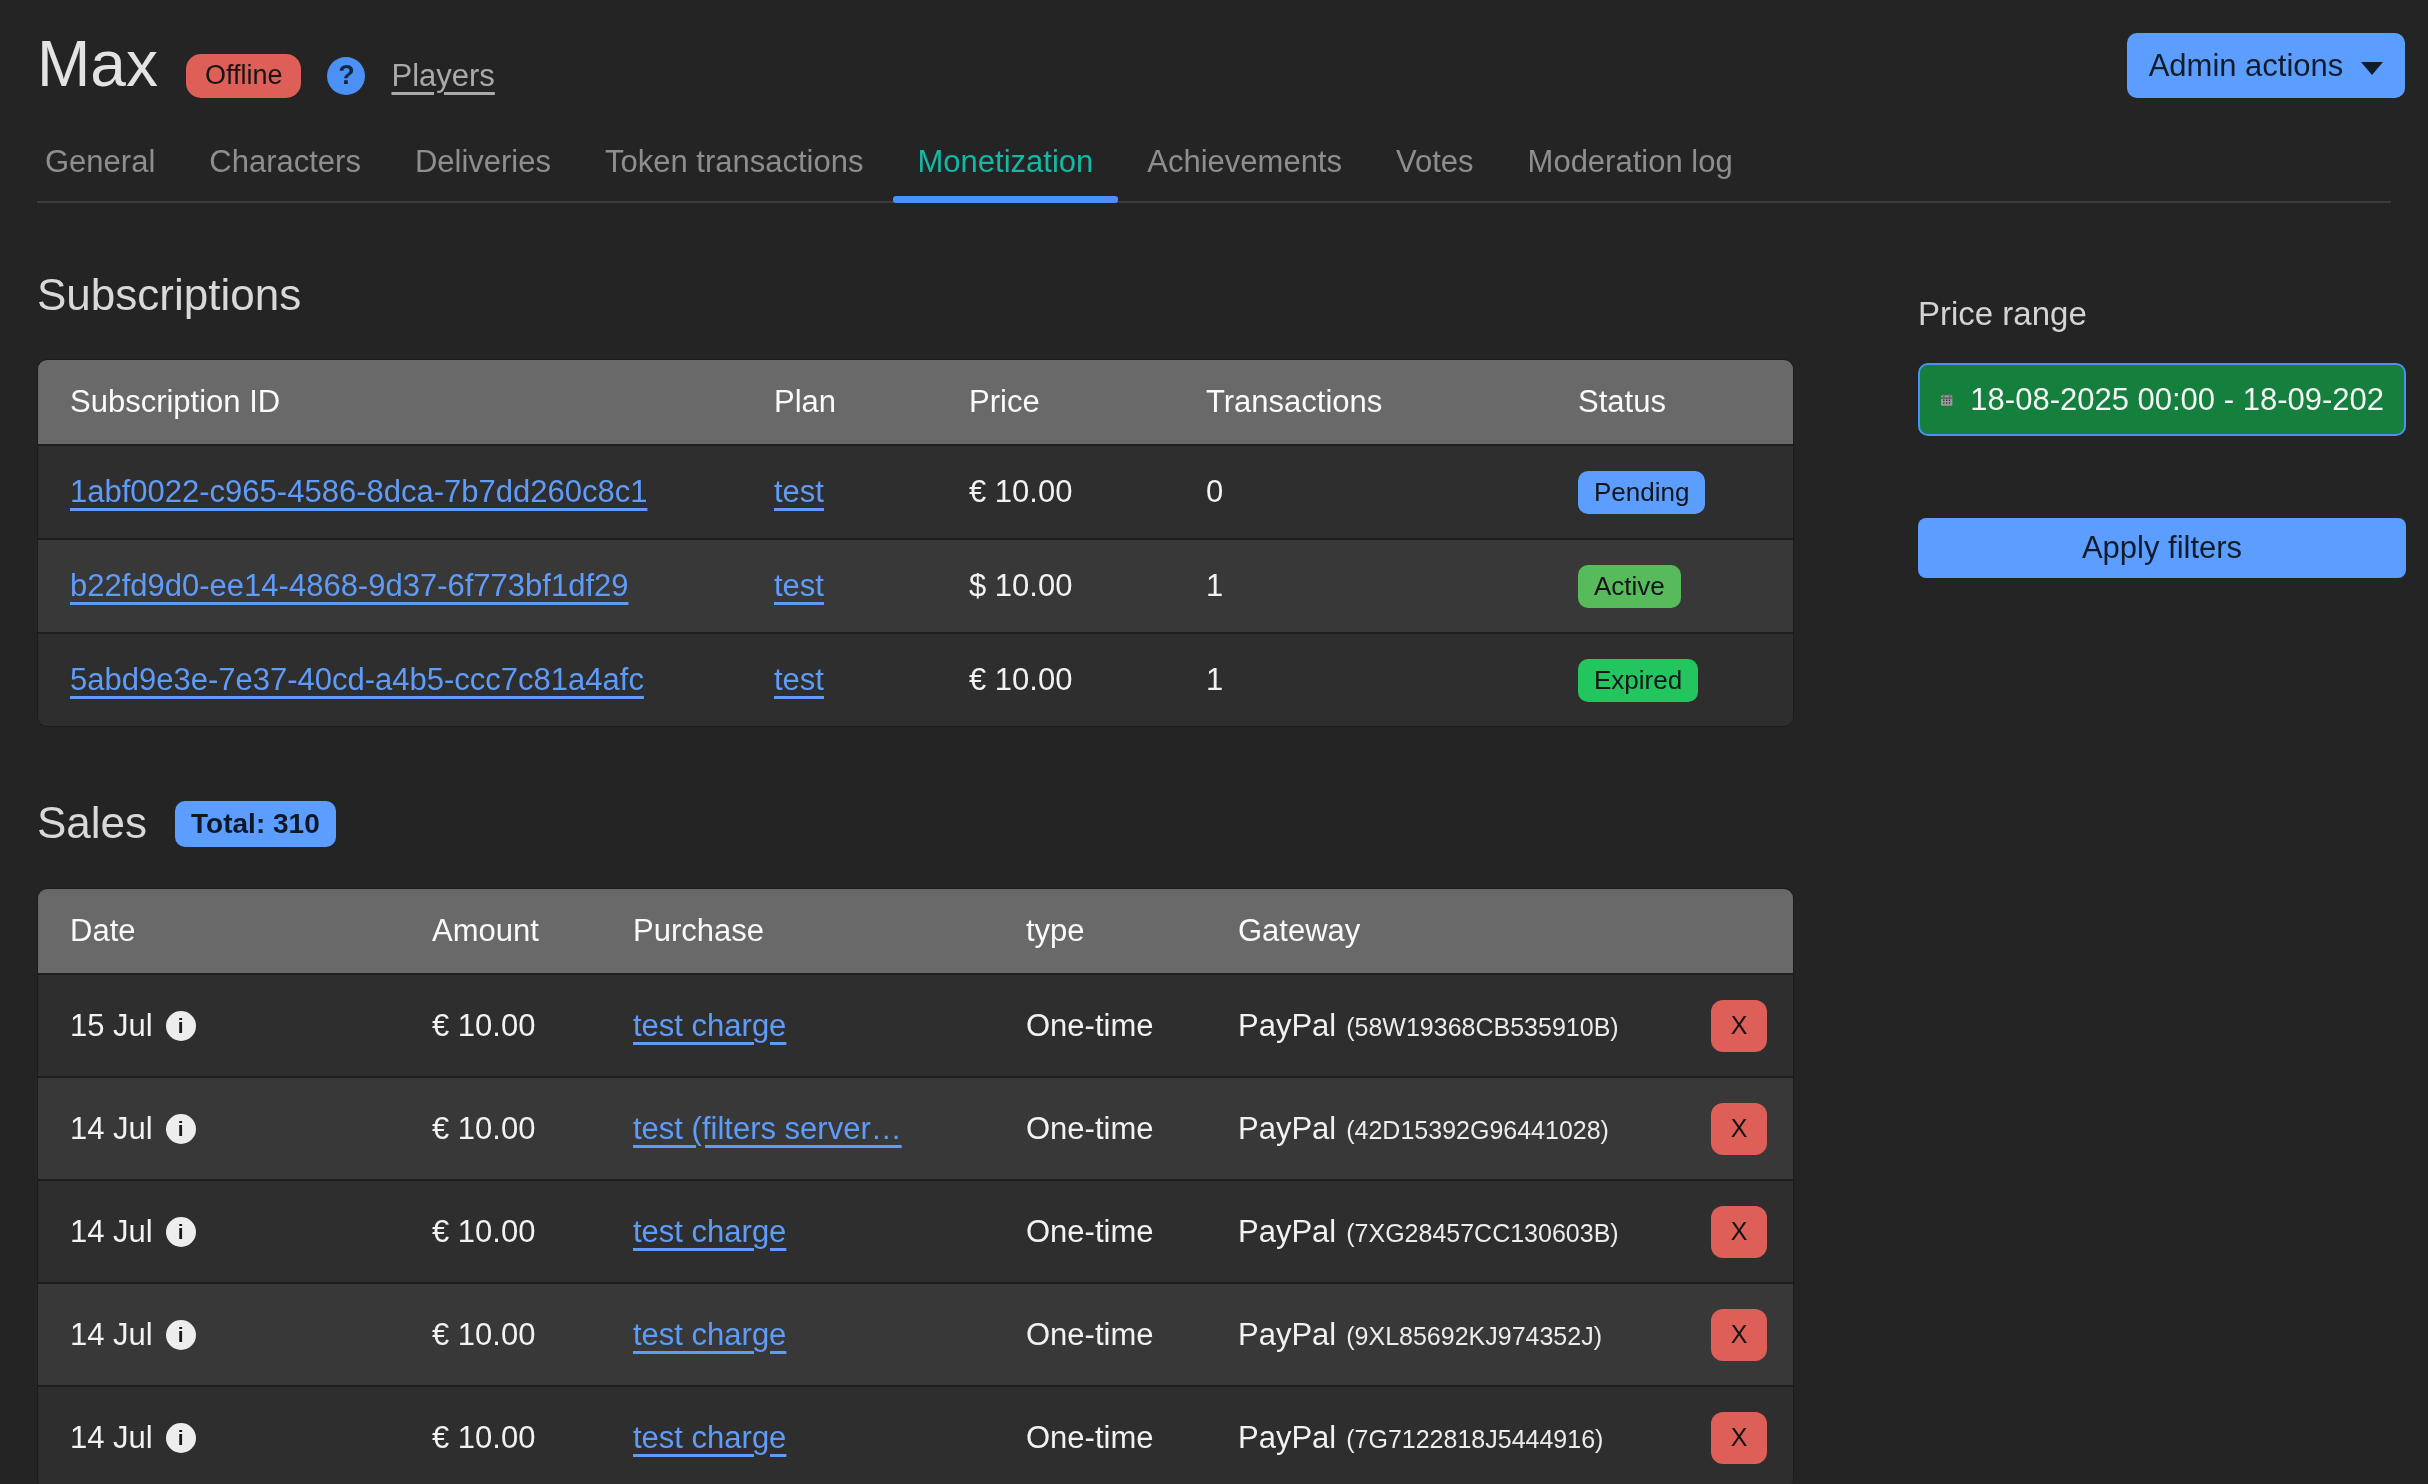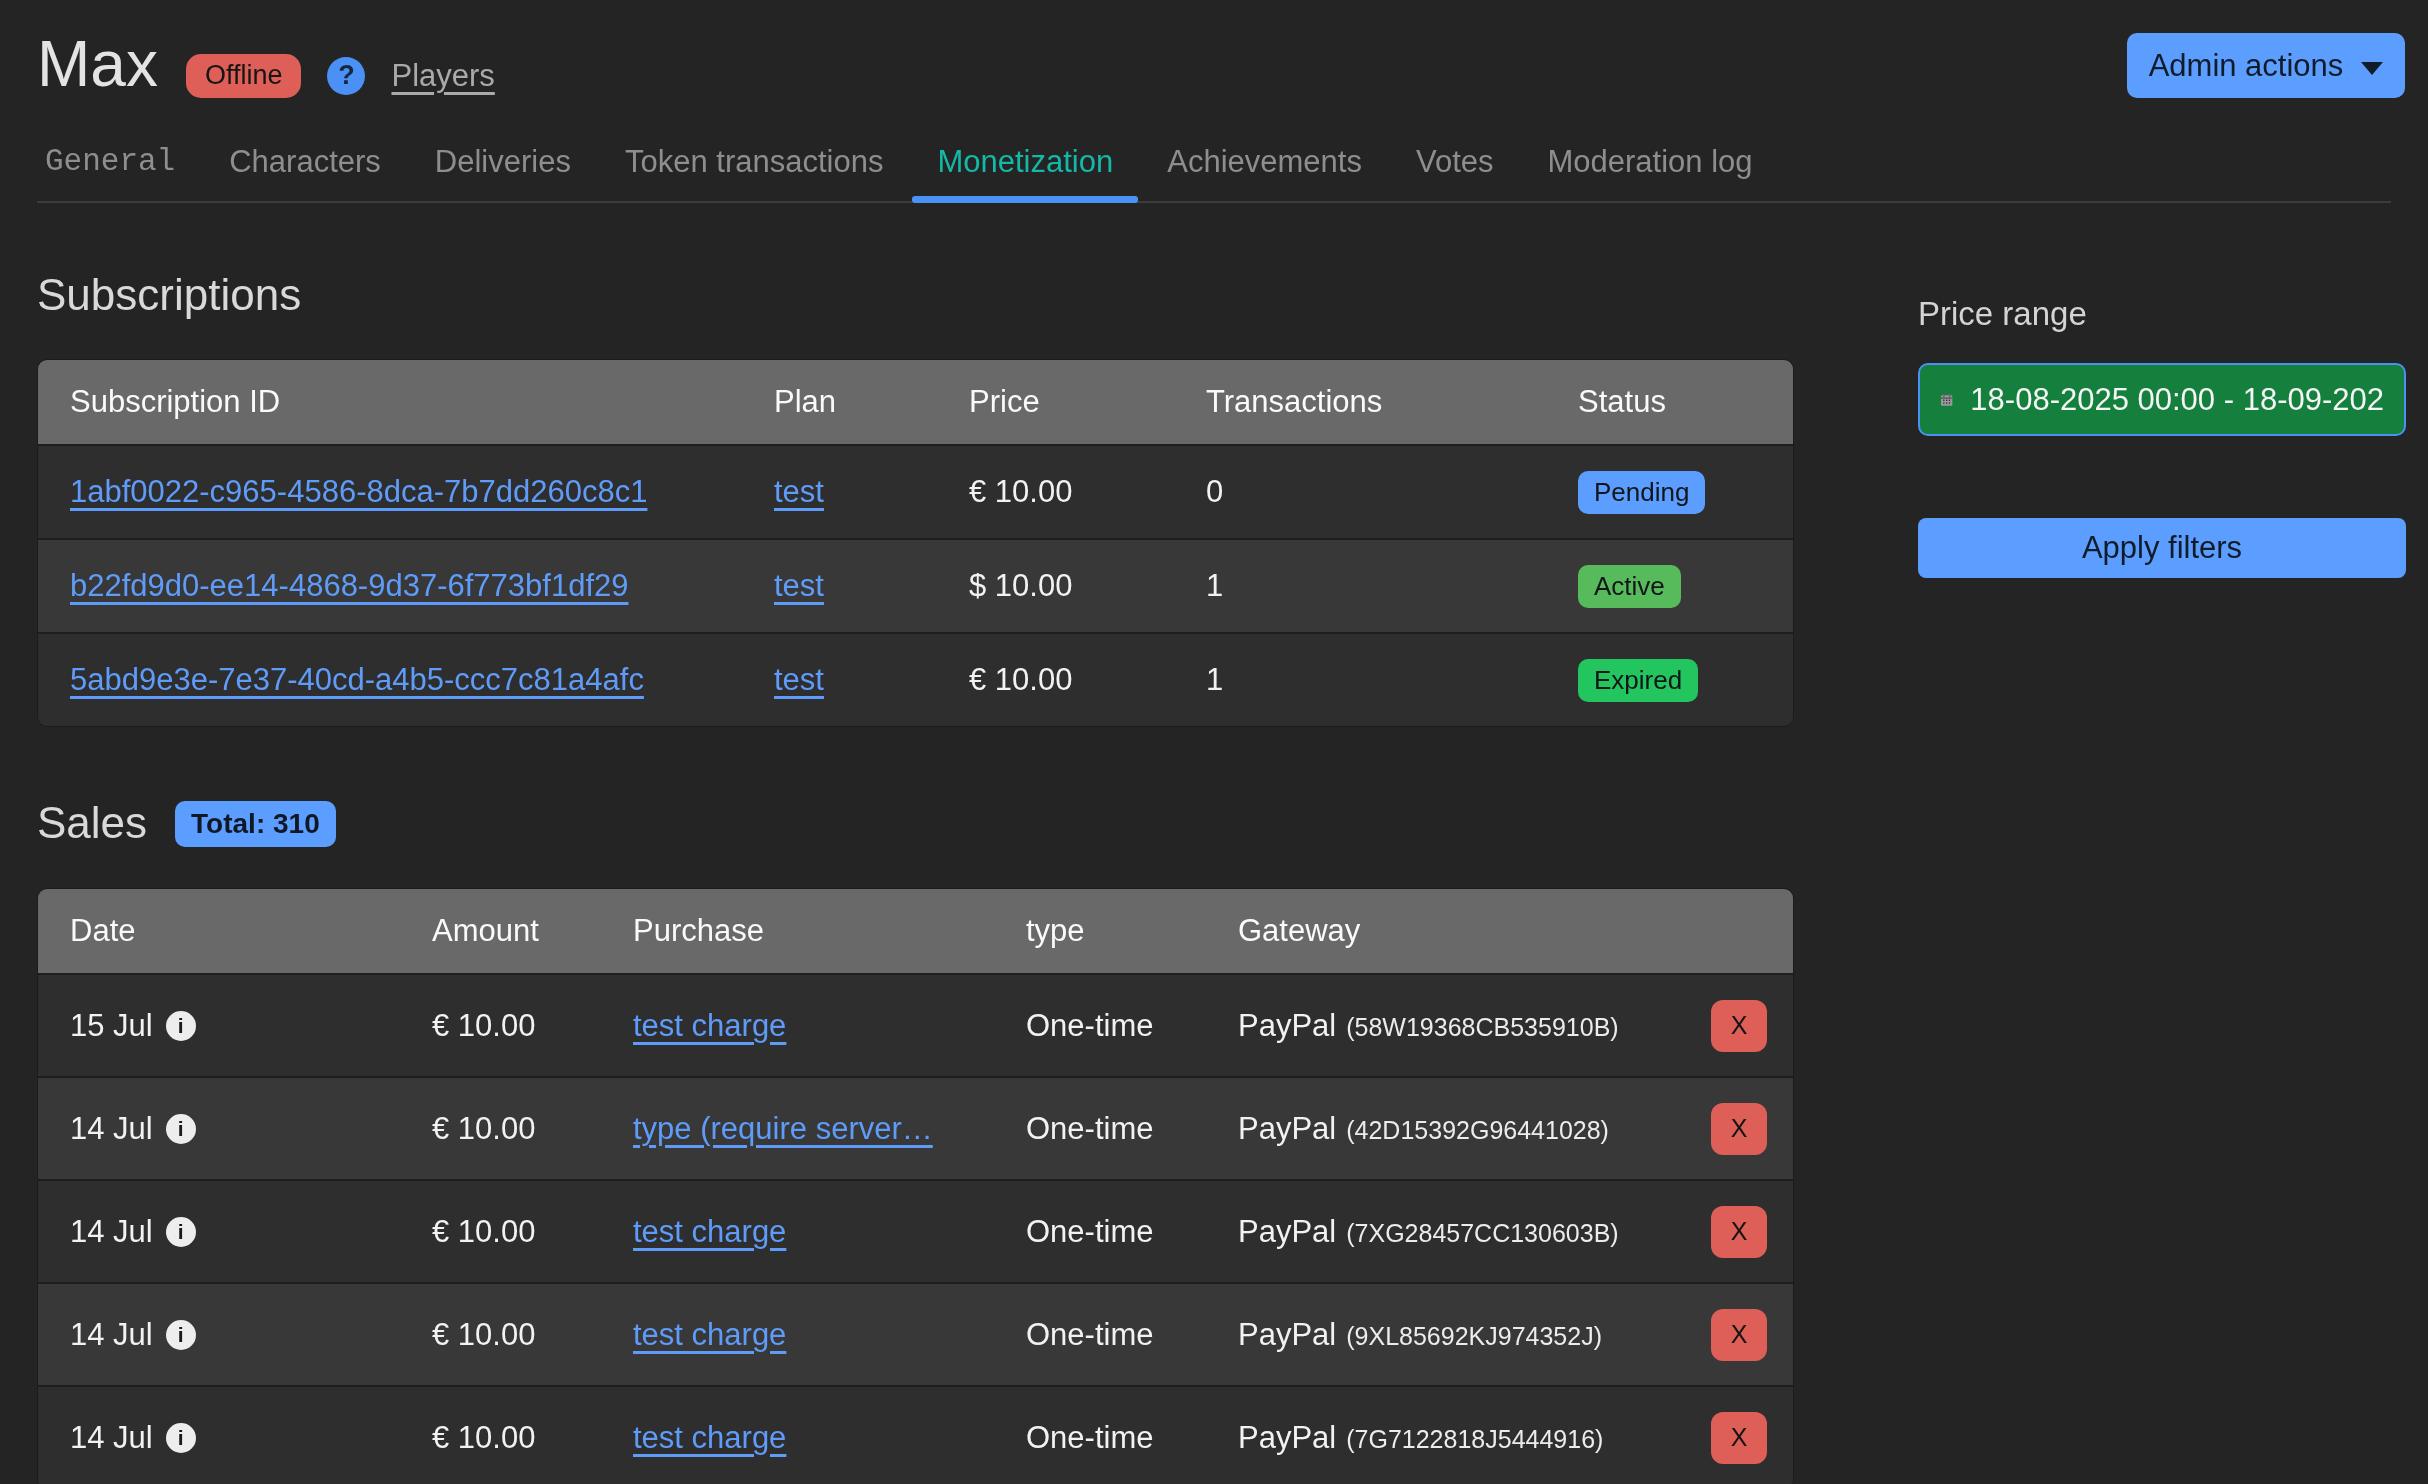--- a/index.html
+++ b/index.html
@@ -21,21 +21,21 @@
     text-decoration:underline;text-underline-offset:6px;cursor:pointer;}
   .admin-btn{position:absolute;left:2127px;top:33px;width:278px;height:65px;
     background:#5c9eff;border:none;border-radius:10px;cursor:pointer;
     display:flex;align-items:center;justify-content:center;gap:18px;
     font-family:inherit;font-size:31px;color:#111c2b;}
   .caret-down{width:0;height:0;border-left:11px solid transparent;
     border-right:11px solid transparent;border-top:13px solid #111c2b;margin-top:5px;}
   
   .tabbar{display:flex;margin:42px 37px 0;border-bottom:2px solid #3c3c3c;}
   .tab{font-size:31px;color:#8e8e8e;padding:0 27px 21px;position:relative;cursor:pointer;white-space:nowrap;}
-  .tab:first-child{padding-left:8px;font-family:Liberation Mono, monospace;}
+  .tab:first-child{padding-left:8px;}
   .tab.active{color:#14b8a6;}
   .tab.active::after{content:"";position:absolute;left:2px;right:2px;bottom:-2px;height:7px;
     background:#4a92f5;border-radius:3px;}
   
   .h2{font-size:44px;font-weight:400;color:#d9d9d9;margin:0;line-height:1.2;}
   .subs-heading{margin:66px 0 0 37px;}
   .sales-heading-row{margin:70px 0 0 37px;display:flex;align-items:center;gap:28px;}
   .total-badge{background:#5c9eff;color:#101826;font-size:28px;font-weight:700;
     padding:6px 16px;border-radius:10px;line-height:1.2;}
   
@@ -163,21 +163,21 @@
       <span><span class="gw-name">PayPal</span><span class="gw-ref">(58W19368CB535910B)</span></span>
       <button class="x-btn">X</button>
     </div>
 
     <div class="trow even">
       <span class="date-cell">
           <span>14 Jul</span>
           <span class="info-icon">i</span>
         </span>
       <span>€ 10.00</span>
-      <span><a class="cell-link">type (require server…</a></span>
+      <span><a class="cell-link">test (filters server…</a></span>
       <span>One-time</span>
       <span><span class="gw-name">PayPal</span><span class="gw-ref">(42D15392G96441028)</span></span>
       <button class="x-btn">X</button>
     </div>
 
     <div class="trow odd">
       <span class="date-cell">
           <span>14 Jul</span>
           <span class="info-icon">i</span>
         </span>

